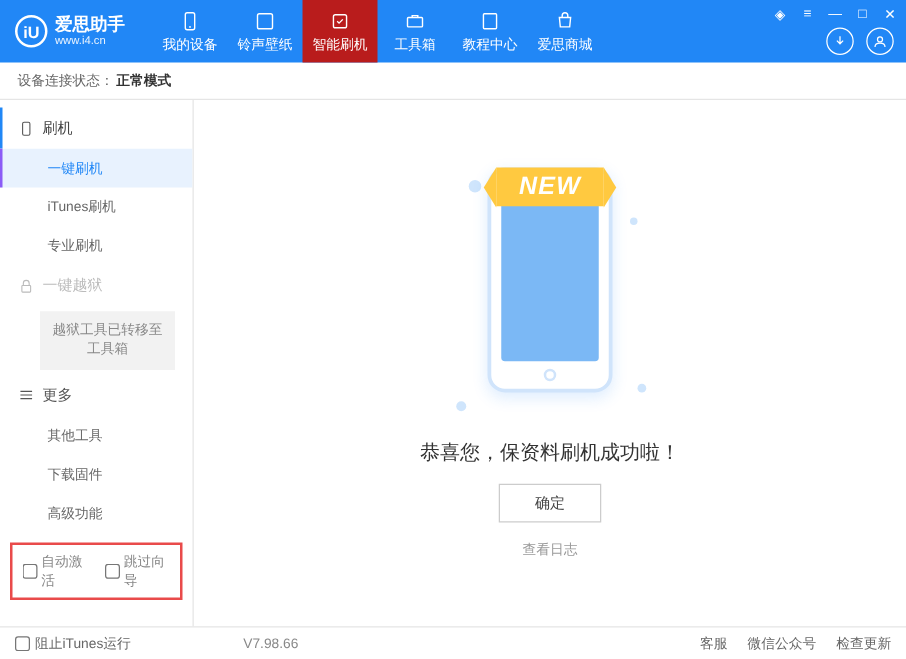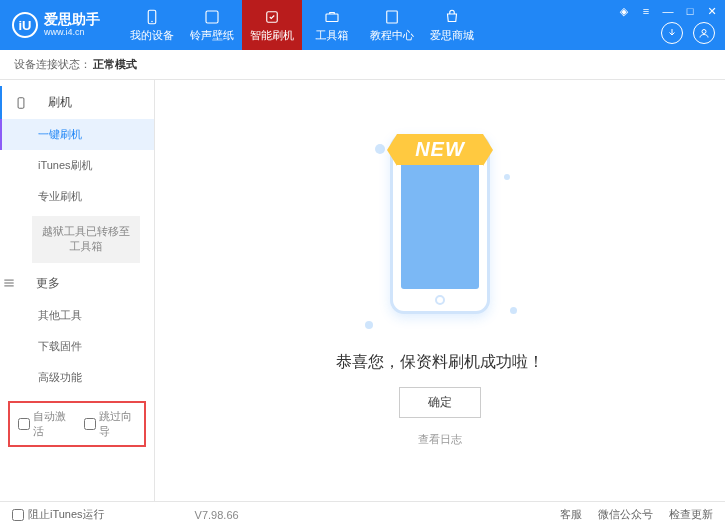--- a/index.html
+++ b/index.html
@@ -22,21 +22,21 @@
 .win-btn { width: 14px; height: 14px; cursor: pointer; display: flex; align-items: center; justify-content: center; color: #fff; font-size: 11px; }
 .header-right-icons { position: absolute; right: 10px; bottom: 6px; display: flex; gap: 10px; }
 .circle-btn { width: 22px; height: 22px; border: 1.5px solid #fff; border-radius: 50%; display: flex; align-items: center; justify-content: center; cursor: pointer; }
 .circle-btn svg { width: 12px; height: 12px; fill: none; stroke: #fff; stroke-width: 2; }
 
 .status-bar { height: 30px; border-bottom: 1px solid #e5e5e5; display: flex; align-items: center; padding: 0 14px; font-size: 11px; color: #666; }
 .status-value { color: #333; font-weight: bold; margin-left: 2px; }
 
 .body-area { display: flex; height: calc(100% - 50px - 30px - 26px); }
 .sidebar { width: 155px; border-right: 1px solid #e5e5e5; overflow-y: auto; padding-top: 6px; position: relative; }
-.side-section { padding: 8px 2px; display: flex; align-items: center; gap: 20px; color: #555; font-size: 12px; cursor: pointer; }
+.side-section { padding: 8px 14px; display: flex; align-items: center; gap: 6px; color: #555; font-size: 12px; cursor: pointer; }
 .side-section.header-row { font-weight: normal; color: #444; border-left: 2px solid #2187f6; padding-left: 12px; }
 .side-item { padding: 8px 10px 8px 38px; font-size: 11px; color: #666; cursor: pointer; }
 .side-item.active { background: #e8f2fe; color: #2187f6; border-left: 2px solid #8b5cf6; padding-left: 36px; }
 .side-block { background: #f2f2f2; margin: 4px 14px 4px 32px; padding: 8px; font-size: 11px; color: #888; line-height: 1.4; text-align: center; }
 .side-icon { width: 14px; height: 14px; }
 
 .checkbox-row { border: 2px solid #e94a4a; margin: 8px; padding: 6px 8px; display: flex; gap: 14px; align-items: flex-end; font-size: 11px; color: #888; }
 .chk { display: flex; align-items: center; gap: 3px; }
 .chk input { width: 12px; height: 12px; }
 
@@ -159,20 +159,27 @@
     <div class="side-section header-row">
       <svg class="side-icon" viewBox="0 0 24 24">
           <rect x="7" y="3" width="10" height="18" rx="2" fill="none" stroke="#555" stroke-width="1.5"></rect>
         </svg>
       <span>刷机</span>
     </div>
     <div class="side-item active">一键刷机</div>
     <div class="side-item">iTunes刷机</div>
     <div class="side-item">专业刷机</div>
 
+    <div class="side-section" style="color:#bbb;">
+      <svg class="side-icon" viewBox="0 0 24 24">
+          <rect x="6" y="11" width="12" height="9" rx="1" fill="none" stroke="#bbb" stroke-width="1.5"></rect>
+          <path d="M8 11V8a4 4 0 018 0v3" fill="none" stroke="#bbb" stroke-width="1.5"></path>
+        </svg>
+      <span>一键越狱</span>
+    </div>
     <div class="side-block">越狱工具已转移至工具箱</div>
 
     <div class="side-section">
       <svg class="side-icon" viewBox="0 0 24 24">
           <path d="M4 7h16M4 12h16M4 17h16" stroke="#555" stroke-width="1.5"></path>
         </svg>
       <span>更多</span>
     </div>
     <div class="side-item">其他工具</div>
     <div class="side-item">下载固件</div>

